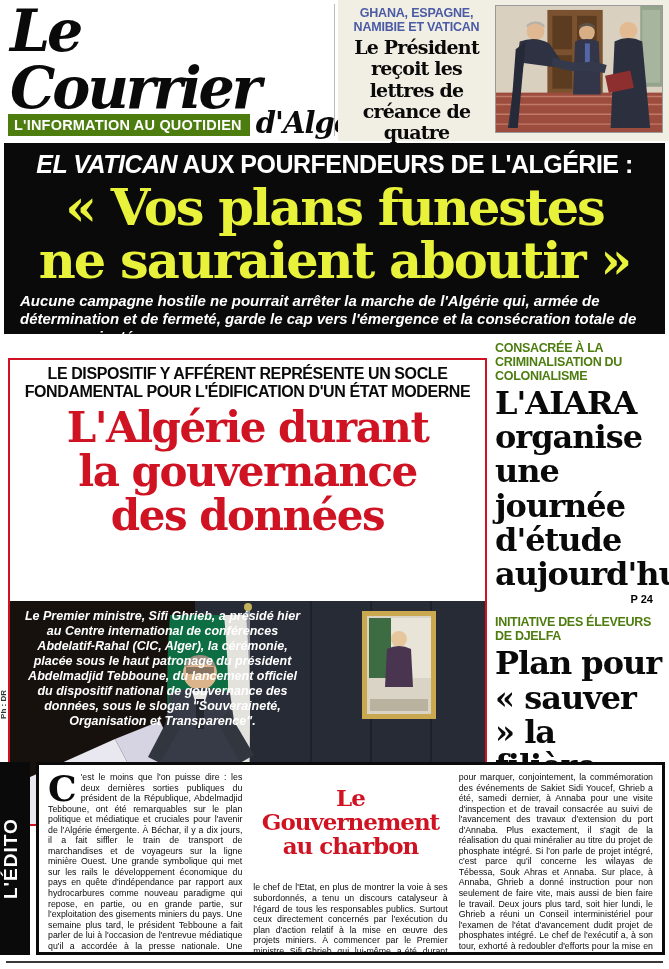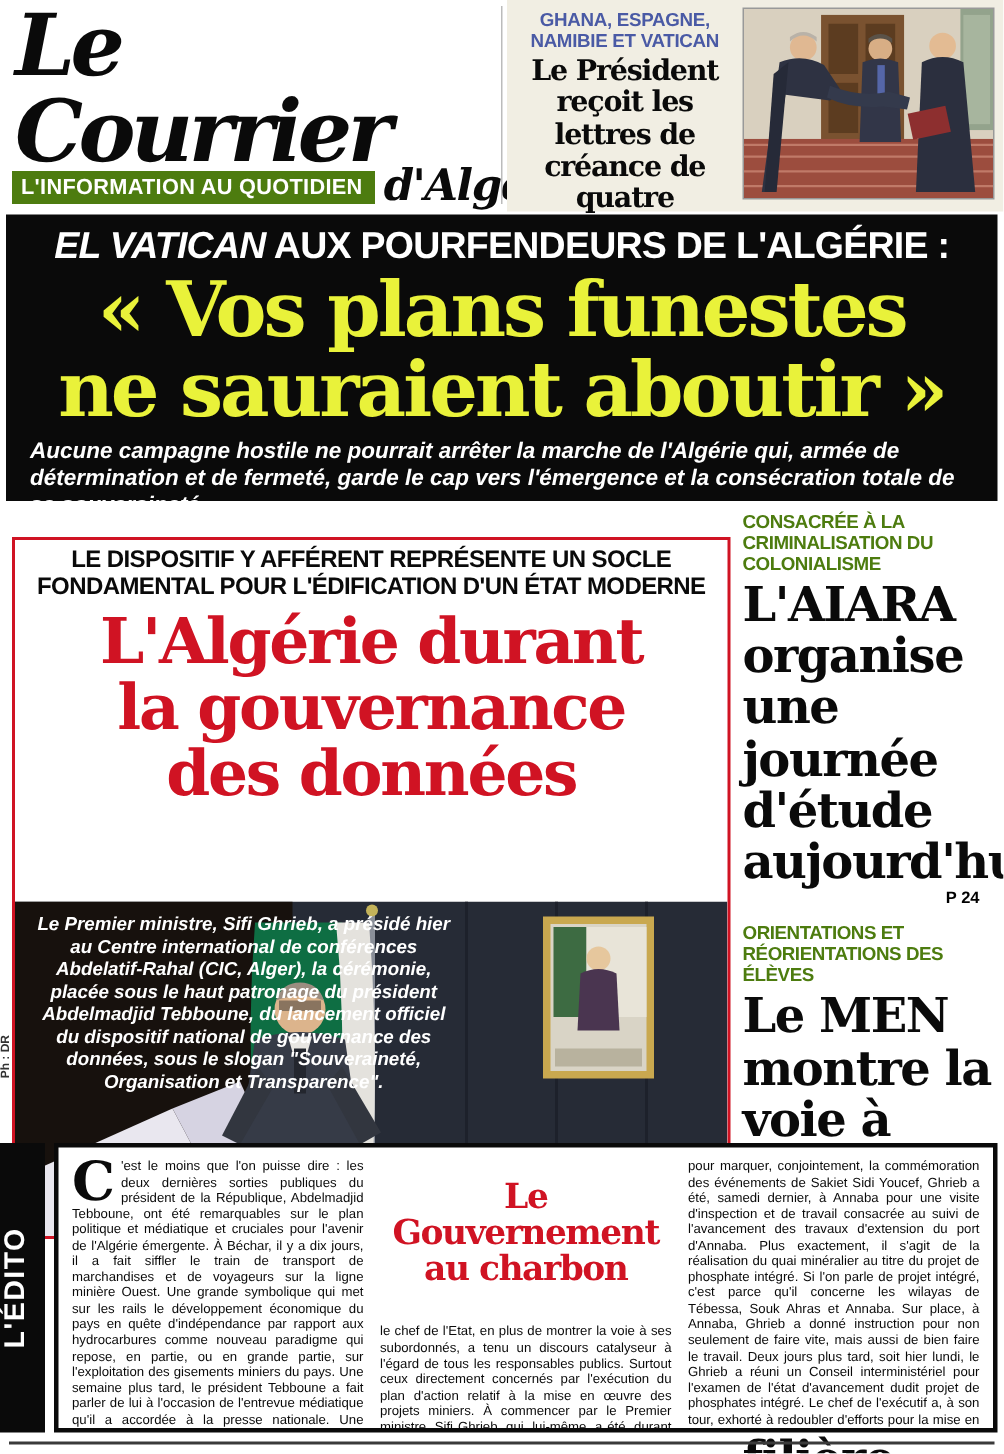--- a/index.html
+++ b/index.html
@@ -192,25 +192,20 @@
   </section>
   <div class="photo-credit">Ph : DR</div>
 
   <aside class="right-col">
     <div class="rc-item">
       <div class="rc-kicker">CONSACRÉE À LA CRIMINALISATION DU COLONIALISME</div>
       <div class="rc-headline">L'AIARA organise une journée d'étude aujourd'hui</div>
       <span class="rc-page">P 24</span>
     </div>
     <div class="rc-item">
-      <div class="rc-kicker">ORIENTATIONS ET RÉORIENTATIONS DES ÉLÈVES</div>
-      <div class="rc-headline">Le MEN montre la voie à suivre</div>
-      <span class="rc-page">P5</span>
-    </div>
-    <div class="rc-item">
       <div class="rc-kicker">INITIATIVE DES ÉLEVEURS DE DJELFA</div>
       <div class="rc-headline">Plan pour « sauver » la filière viandes</div>
       <span class="rc-page">P 5</span>
     </div>
 
     <div class="courses-box">
       <div class="courses-side">LES COURSES EN DIRECT</div>
       <div class="courses-body">
         <div class="courses-kicker">HIPPODROME GUIRRI AISSA - BARIKA, CET APRÈS-MIDI À 15H30</div>
         <div class="courses-headline">Forman d'Hem grand favori</div>

